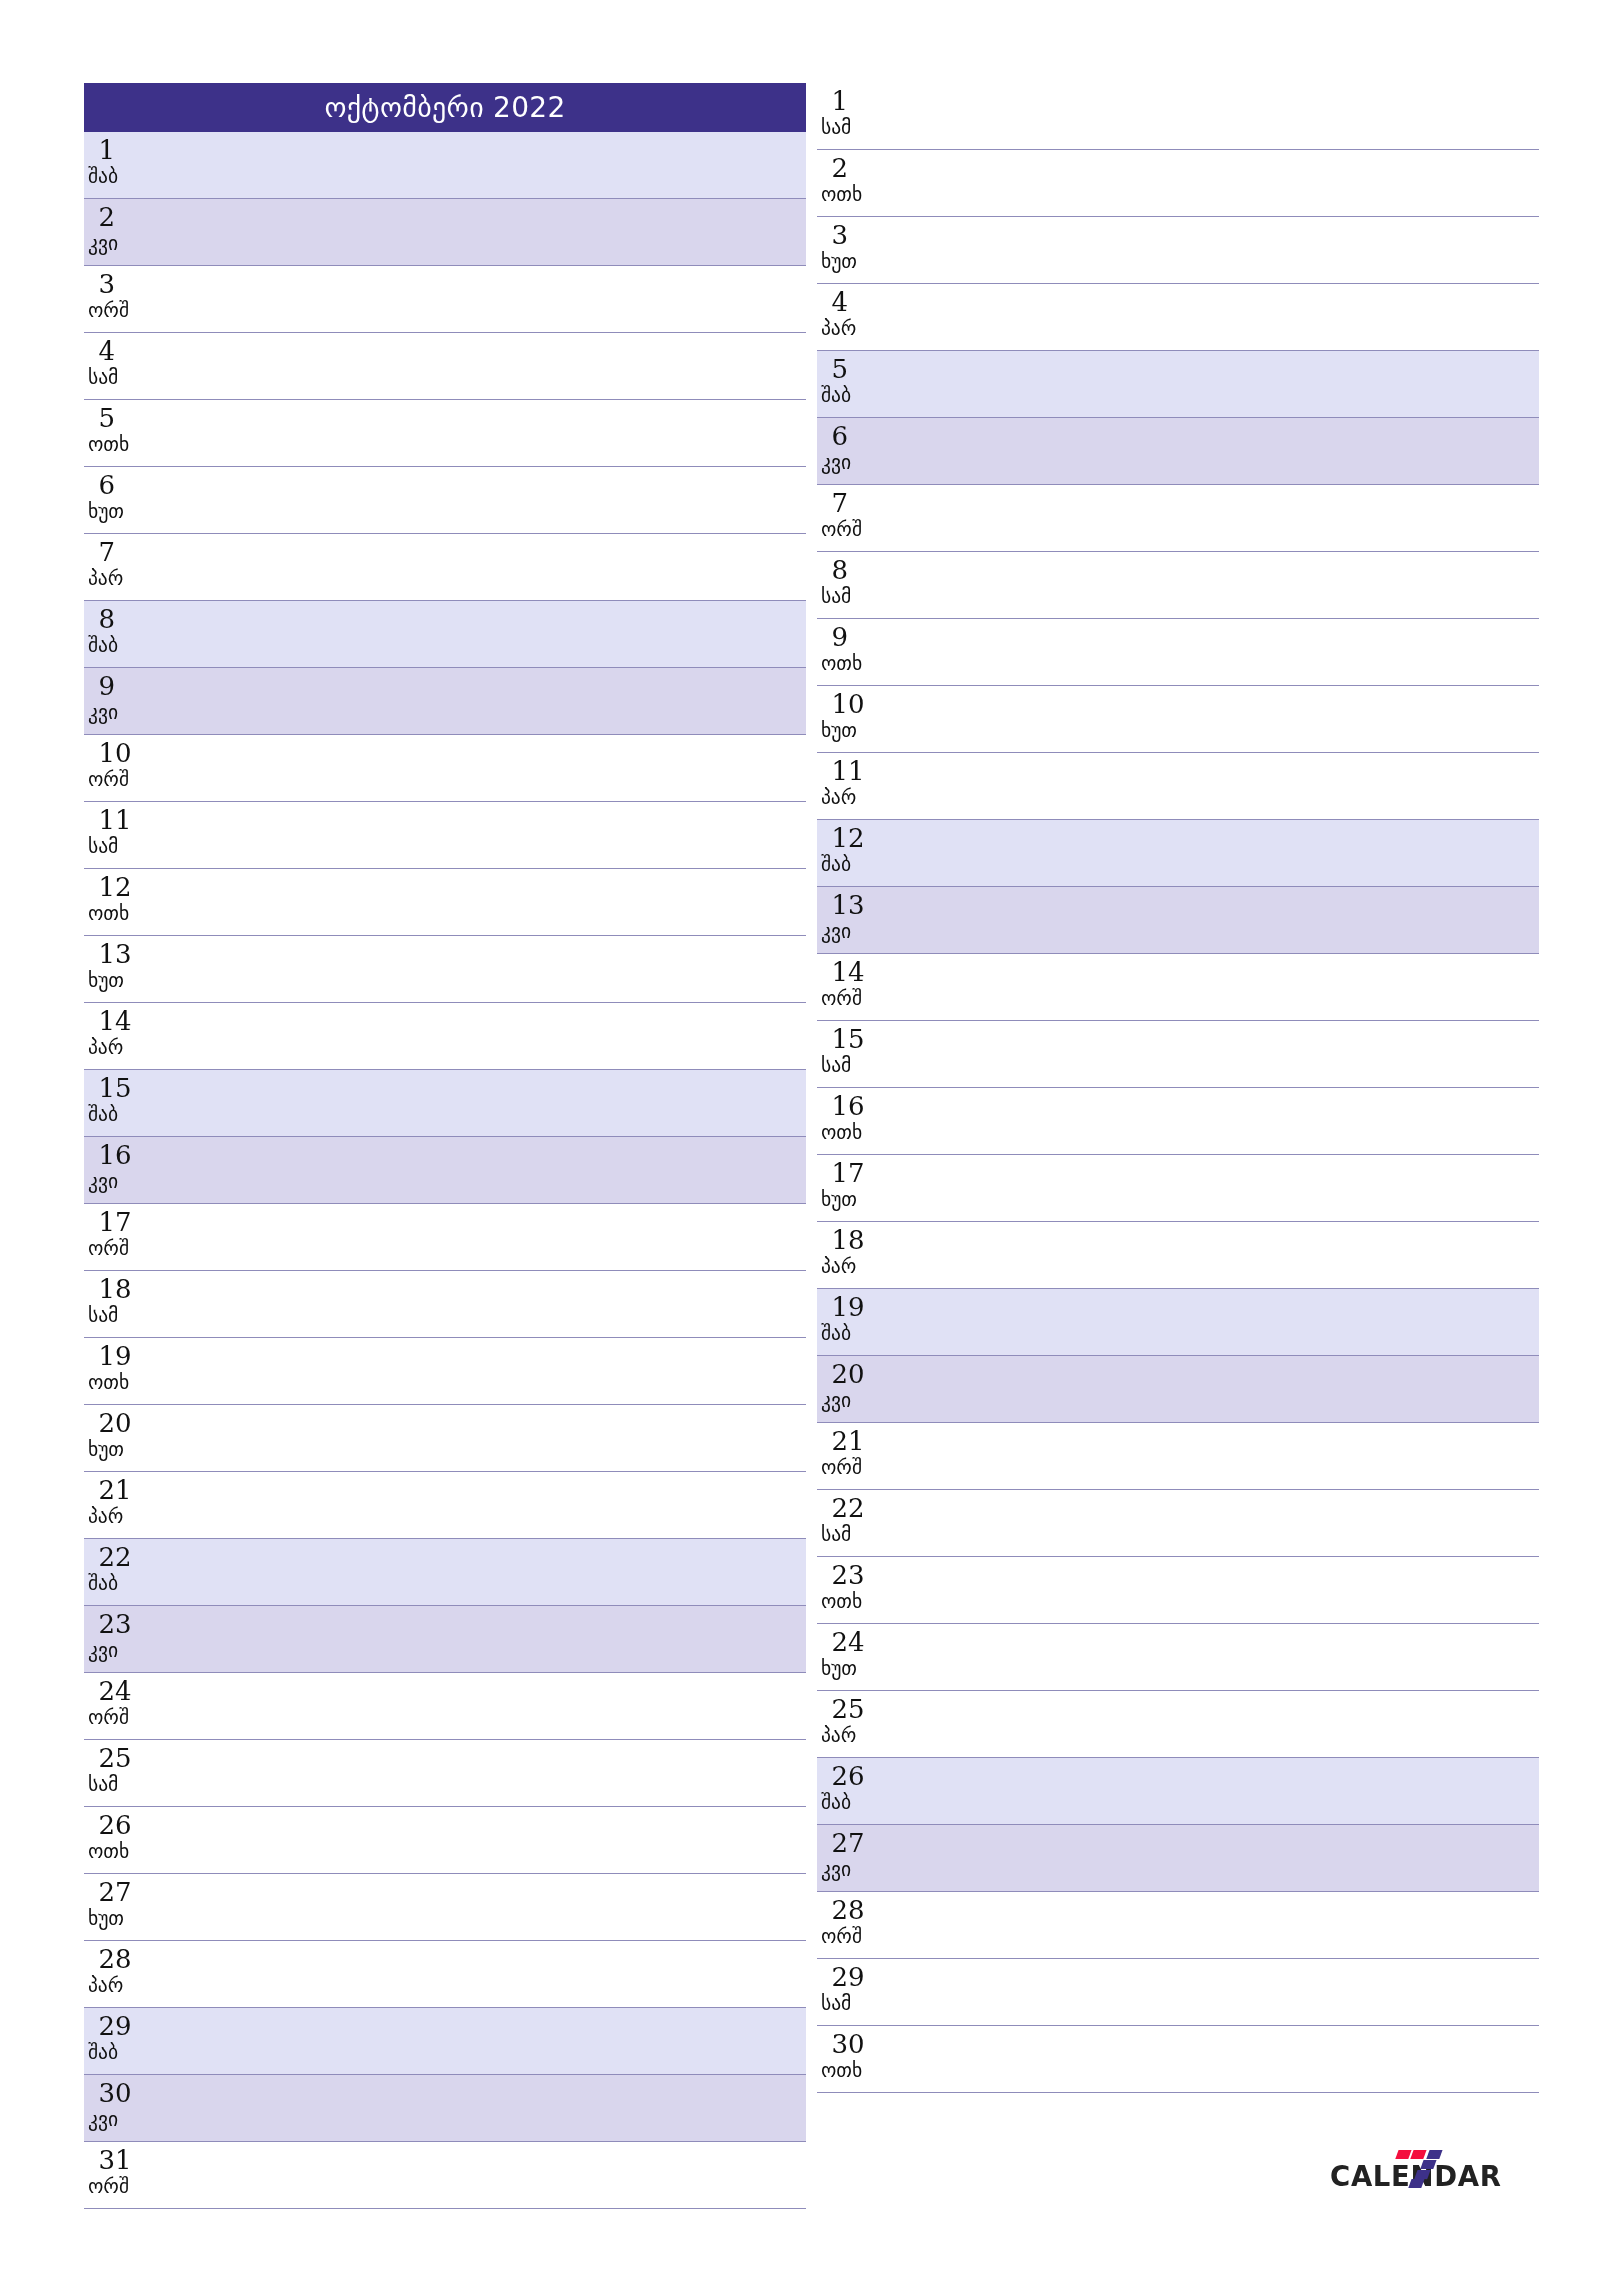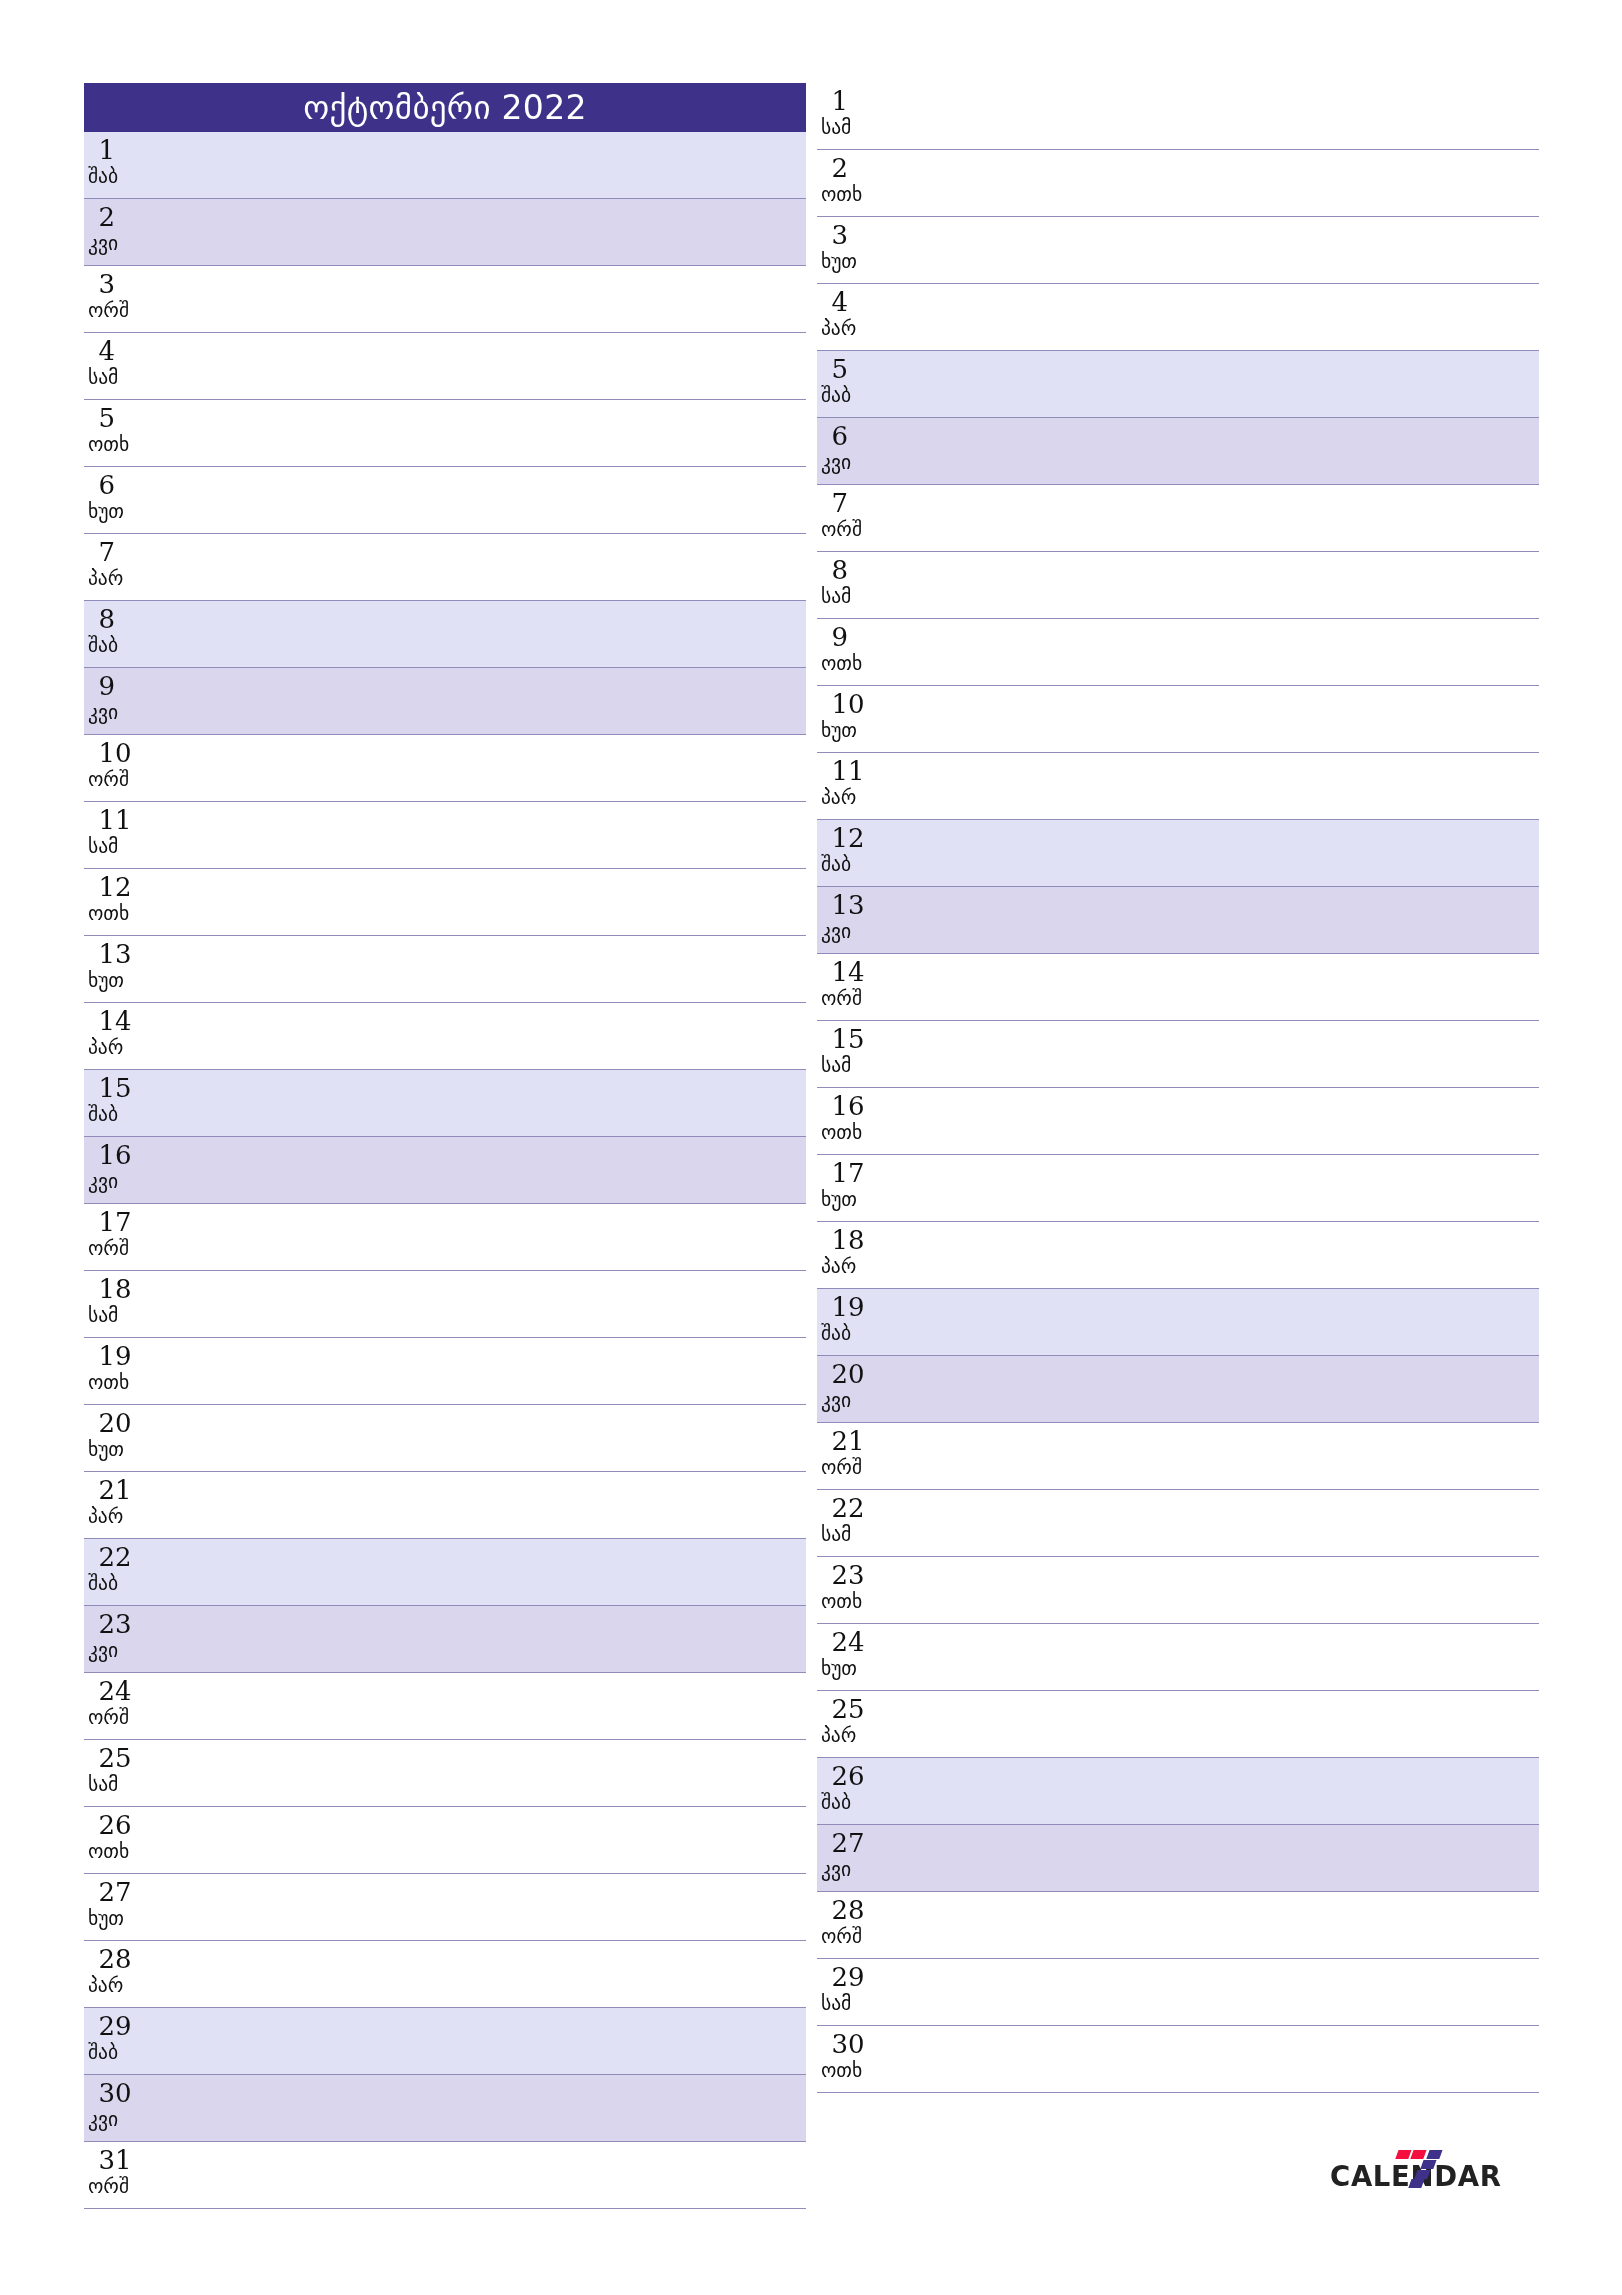--- a/index.html
+++ b/index.html
@@ -41,21 +41,21 @@
     flex-direction: column;
   }
 
   .month-header {
     height: 49px;
     background: #3d3189;
     color: #ffffff;
     display: flex;
     align-items: center;
     justify-content: center;
-    font-size: 33px;
+    font-size: 28px;
     font-weight: 400;
     letter-spacing: 0.3px;
     font-family: "DejaVu Sans", sans-serif;
     box-sizing: border-box;
   }
 
   .days {
     display: flex;
     flex-direction: column;
     background: #ffffff;

